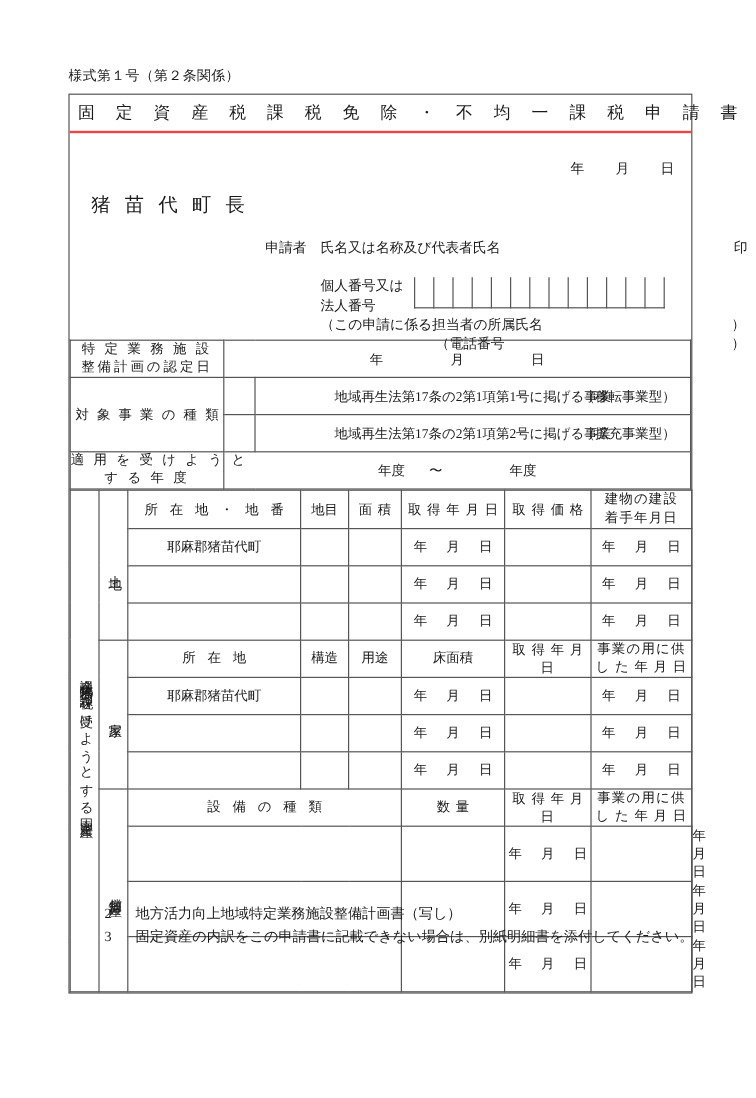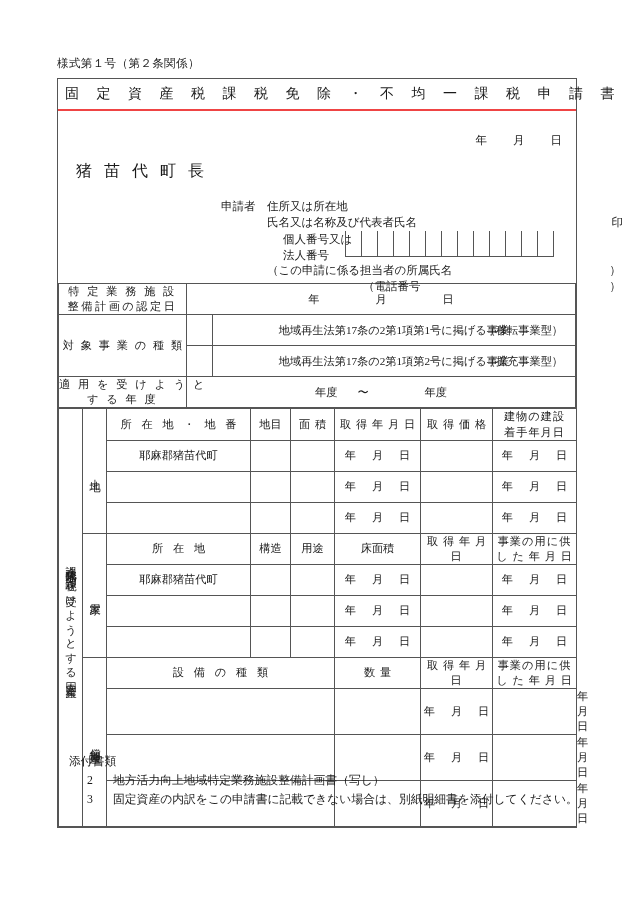--- a/index.html
+++ b/index.html
@@ -119,21 +119,20 @@
     right: 6px;
     top: 0;
     font-size: 11.5px;
   }
   .mynum-label {
     position: absolute;
     left: 0;
     top: 32px;
     line-height: 16px;
     font-size: 11.5px;
-    margin-left: 16px;
   }
   .mynum-boxes {
     position: absolute;
     left: 78px;
     top: 32px;
     height: 26px;
     display: flex;
     border-bottom: 1px solid #555;
     box-sizing: border-box;
   }
@@ -265,23 +264,20 @@
       <div class="date-line">
         <span class="y">年</span><span class="m">月</span><span class="d">日</span>
       </div>
 
       <div class="mayor">猪 苗 代 町 長</div>
 
       <div class="applicant">
         <div class="applicant-label">申請者</div>
         <div class="applicant-fields">
 
-          <div class="af-row">
-            <span>住所又は所在地</span>
-          </div>
 
           <div class="af-row">
             <span>氏名又は名称及び代表者氏名</span>
             <span class="af-seal">印</span>
           </div>
 
           <div class="mynum-label">
             <div>個人番号又は</div>
             <div>法人番号</div>
           </div>
@@ -534,20 +530,19 @@
             <span class="y">年</span><span class="m">月</span><span>日</span>
           </td>
         </tr>
 
       </tbody>
     </table>
 
   </div>
 
   <div class="attachments" id="attachments" style="top:752px">
-    <div class="att-title">添付書類</div>
     <div id="att-list">
         <div class="att-item"><span class="num">2</span><span>地方活力向上地域特定業務施設整備計画書（写し）</span></div>
         <div class="att-item"><span class="num">3</span><span>固定資産の内訳をこの申請書に記載できない場合は、別紙明細書を添付してください。</span></div>
       </div>
   </div>
 
 </div>
 
 </body></html>

